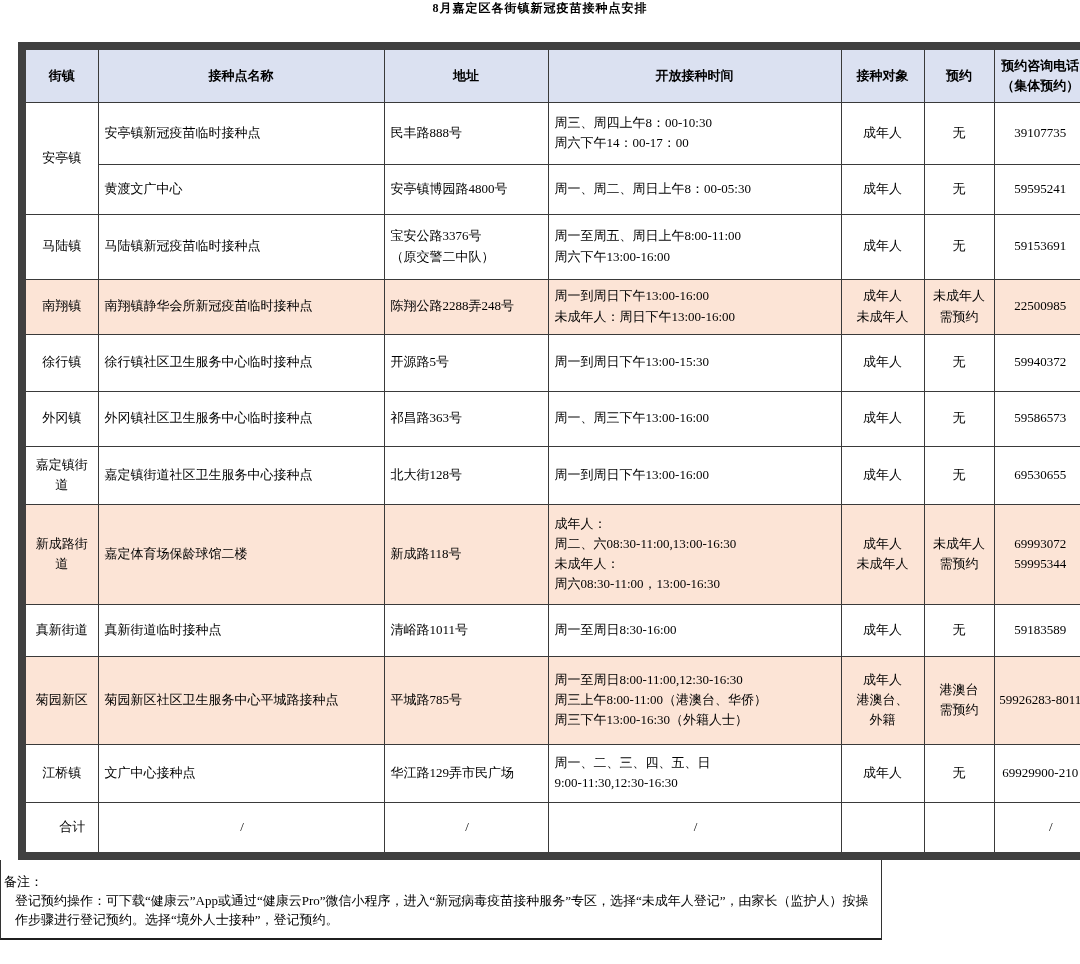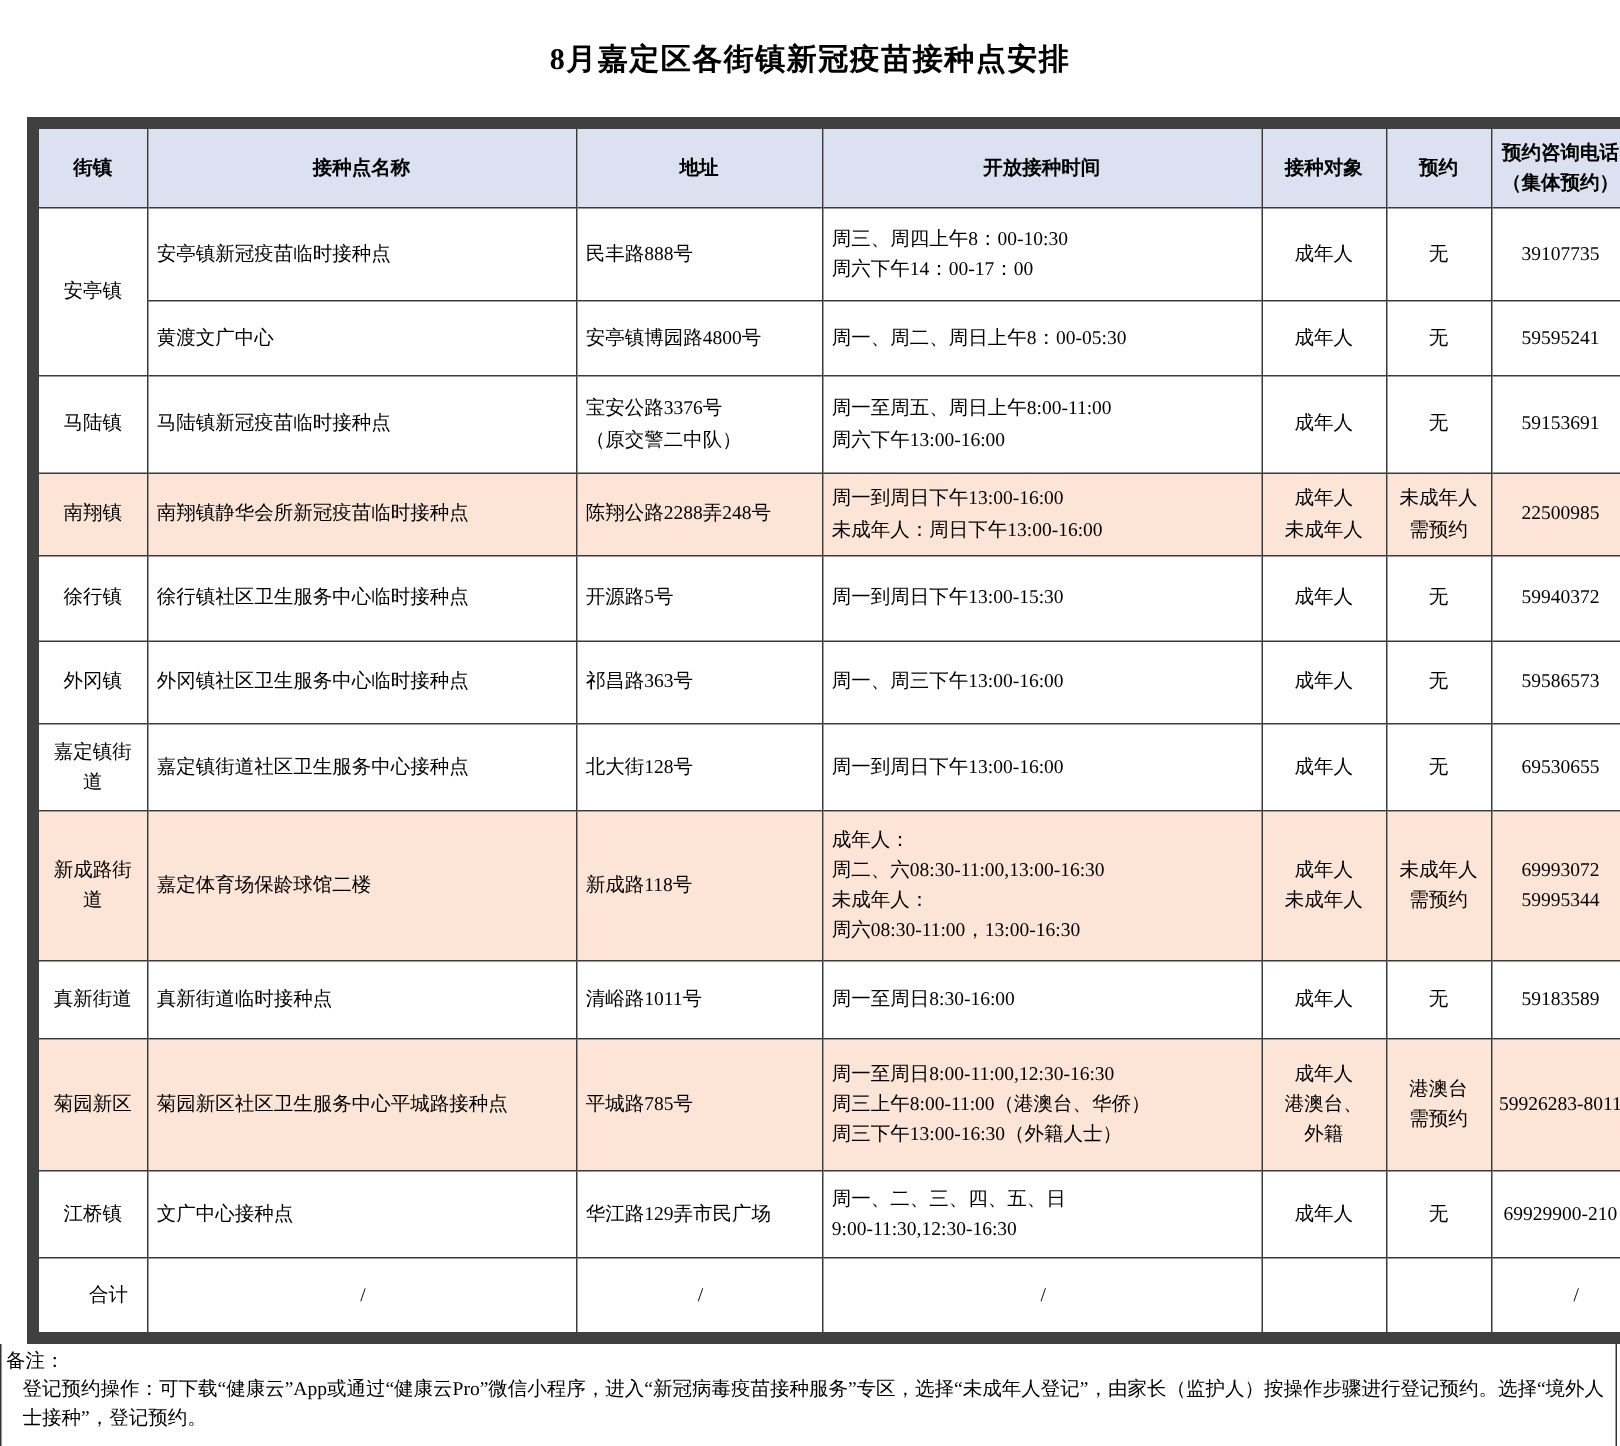--- a/index.html
+++ b/index.html
@@ -12,24 +12,23 @@
     font-family: "Liberation Serif", serif;
     color: #000000;
   }
   .page {
     position: relative;
     width: 1080px;
     height: 964px;
     background: #ffffff;
   }
   .title {
-    margin-top: 26px;
     margin-bottom: 0;
     text-align: center;
-    font-size: 20px;
+    font-size: 12px;
     font-weight: bold;
     letter-spacing: 1px;
   }
   table.vax {
     border-collapse: collapse;
     table-layout: fixed;
     width: 1068px;
     margin: 25px 0 0 18px;
     border: 8px solid #404040;
   }
@@ -51,27 +50,27 @@
   table.vax td { text-align: center; }
   table.vax td.c-name, table.vax td.c-address, table.vax td.c-time {
     text-align: left;
     padding-left: 6px;
   }
   table.vax td.c-phone { font-size: 13px; }
   tr.hl td { background: var(--highlight-bg, #fce4d6); }
   tr.total td { text-align: center !important; padding-left: 25px; }
   .notes {
     margin-top: 0;
-    width: 1078px;
+    width: 882px;
     border-left: 1px solid #333;
     border-right: 1px solid #333;
     border-bottom: 2px solid #1f1f1f;
     box-sizing: border-box;
     min-height: 72px;
-    padding: 2px 4px 8px 3px;
+    padding: 13px 4px 8px 3px;
     font-size: 13px;
     line-height: 1.45;
   }
   .notes-label { white-space: pre-line; }
   .notes-body { white-space: pre-line; margin-left: 11px; }
 </style>
 </head>
 <body>
 
 <div class="page">

